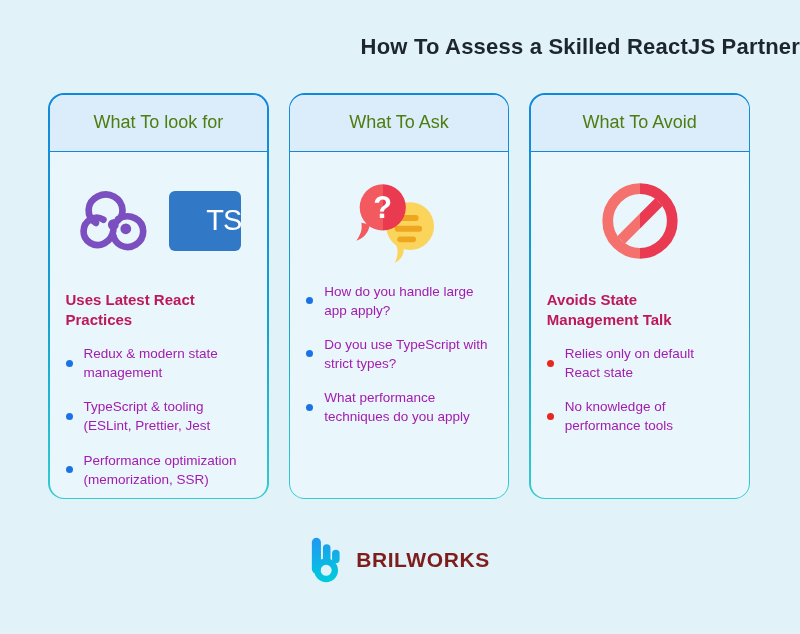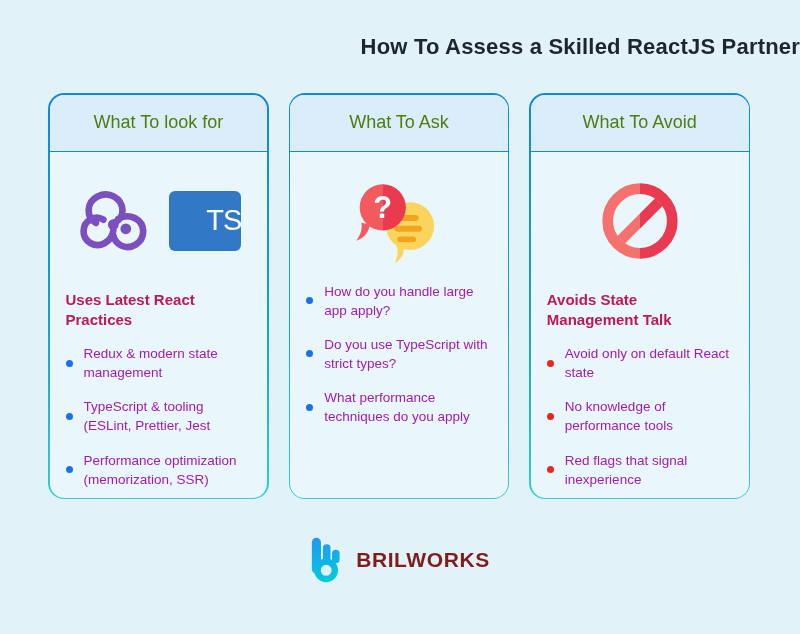--- a/index.html
+++ b/index.html
@@ -156,29 +156,25 @@
                 </defs>
                 <circle cx="45" cy="45" r="33" fill="none" stroke="url(#bansplit)" stroke-width="11"></circle>
                 <path d="M25.6 64.4 L 64.4 25.6" stroke="url(#bansplit)" stroke-width="11"></path>
               </svg>
             </span>
           </div>
           <div class="subheading">Avoids State Management Talk</div>
           <div class="bullets">
             <div class="bullet">
               <span class="dot"></span>
-              <span>Avoid only on default React state</span>
+              <span>Relies only on default React state</span>
             </div>
             <div class="bullet">
               <span class="dot"></span>
               <span>No knowledge of performance tools</span>
-            </div>
-            <div class="bullet">
-              <span class="dot"></span>
-              <span>Red flags that signal inexperience</span>
             </div>
           </div>
         </div>
       </div>
     </div>
 
   </div>
 
   <div class="footer">
     <span>

